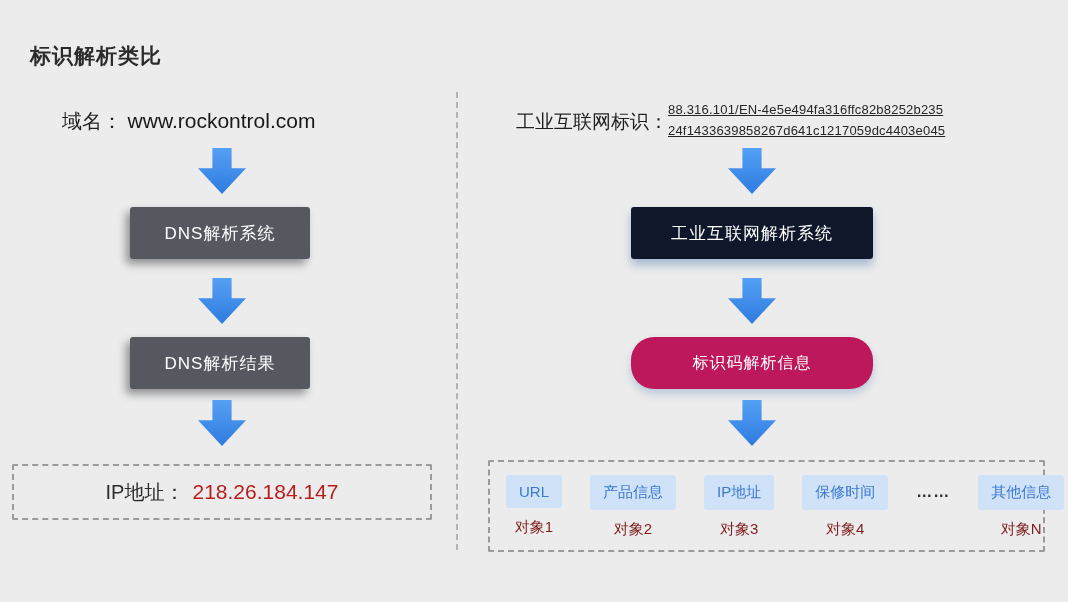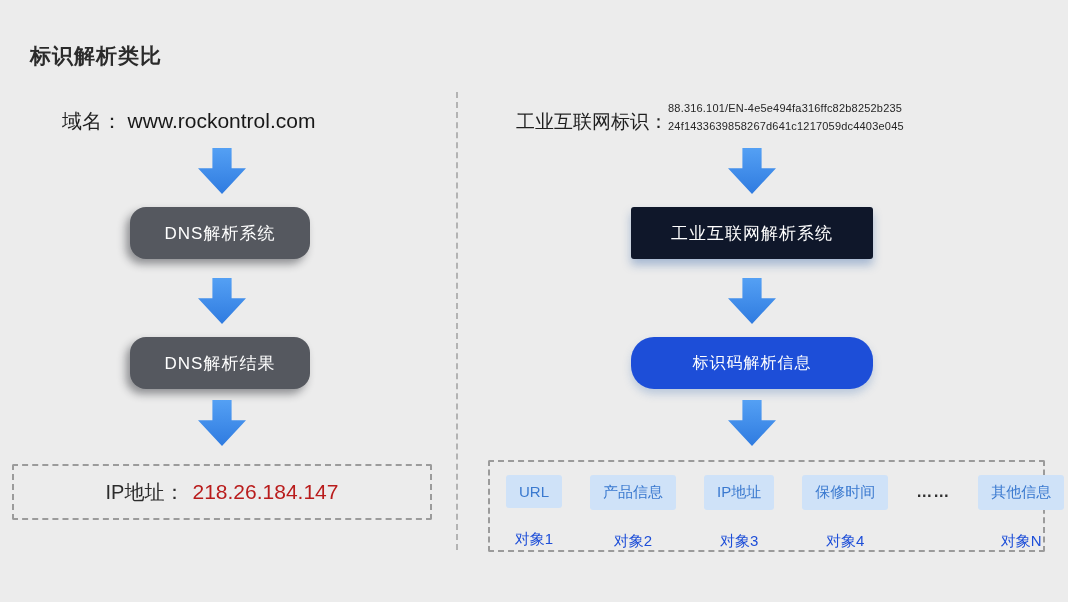--- a/index.html
+++ b/index.html
@@ -27,46 +27,45 @@
     font-size:20px;color:#1f1f1f;white-space:nowrap;
   }
   .left-input .val{font-size:21px;color:#181818;}
 
   .right-input{
     position:absolute;left:516px;top:100px;white-space:nowrap;
     display:flex;align-items:flex-start;
   }
   .right-input .lbl{font-size:19px;color:#1f1f1f;padding-top:9px;text-align:right;}
   .right-input .code{
-    font-size:11px;color:#262626;line-height:1.6;letter-spacing:.2px;
+    font-size:13px;color:#262626;line-height:1.6;letter-spacing:.2px;text-decoration:underline;
   }
 
   
   .arrow{
     position:absolute;width:48px;height:46px;
     background:linear-gradient(#54a0f4,#2f7be0);
     clip-path:polygon(30% 0,70% 0,70% 44%,100% 44%,50% 100%,0 44%,30% 44%);
   }
 
   
   .node{
     position:absolute;height:52px;display:flex;align-items:center;justify-content:center;
     font-size:17px;color:#ffffff;border-radius:3px;letter-spacing:1px;
   }
   .dark{
     background:#55585f;
     box-shadow:-4px 5px 9px rgba(30,33,40,.45);
-    border-radius:16px;
   }
   .blue{
     background:#0f172a;
     box-shadow:0 6px 10px rgba(35,85,160,.35);
   }
   .lightblue{
-    background:#1d4ed8;
+    background:#be185d;
     box-shadow:0 5px 9px rgba(60,110,180,.28);
     border-radius:23px;
   }
 
   
   .dashed{
     position:absolute;border:2px dashed #9b9b9b;border-radius:2px;
     background:transparent;box-sizing:border-box;gap:28px;
   }
   .left-result{
@@ -80,21 +79,21 @@
     left:488px;top:460px;width:557px;height:92px;
     padding:13px 16px 10px;display:flex;justify-content:space-between;
     align-items:flex-start;
   }
   .item-col{display:flex;flex-direction:column;align-items:center;gap:10px;}
   .chip{
     background:#cfe2f8;color:#3a79cf;font-size:15px;border-radius:3px;
     padding:8px 13px;min-width:46px;text-align:center;white-space:nowrap;
     box-sizing:border-box;
   }
-  .obj{font-size:15px;color:#1d4ed8;white-space:nowrap;margin-top:12px;}
+  .obj{font-size:15px;color:#7f1d1d;white-space:nowrap;}
   .dots{
     font-size:16px;color:#2e2e2e;line-height:34px;font-weight:bold;letter-spacing:1px;
   }
 </style>
 </head>
 <body>
 
 <div class="stage">
 
   <div class="title">标识解析类比</div>

